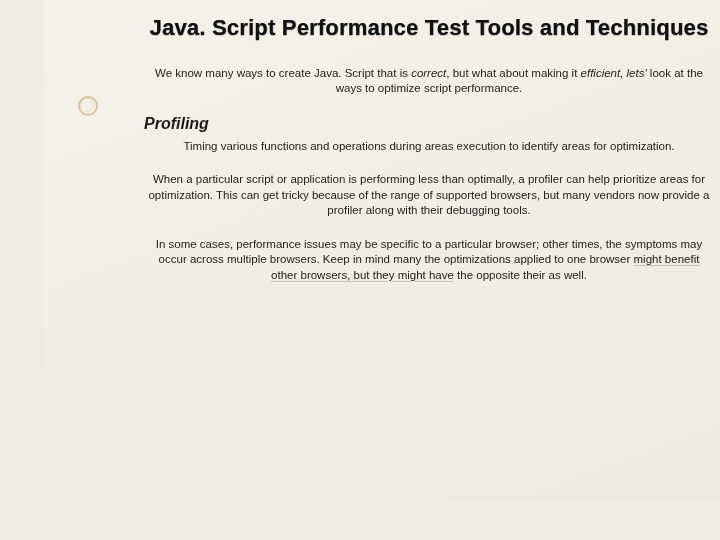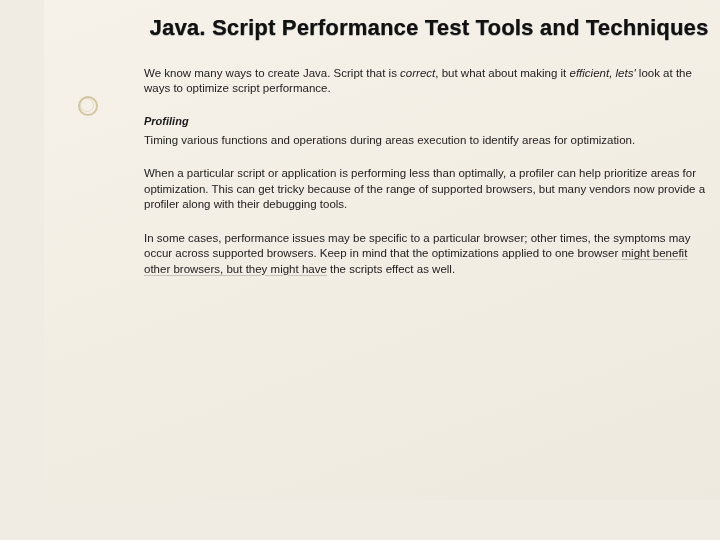--- a/index.html
+++ b/index.html
@@ -49,23 +49,24 @@
     line-height: 1.25;
     color: #111;
     text-shadow: 0.5px 0 0 #777, 0 0.5px 0 #bbb;
     letter-spacing: 0.2px;
   }
   p.body {
     font-size: 11.5px;
     line-height: 1.35;
     margin: 0 0 18px 0;
     color: #222;
+    text-align: center;
   }
   .subhead {
-    font-size: 11px;
+    font-size: 16px;
     font-weight: bold;
     font-style: italic;
     margin: 0 0 6px 0;
     color: #1a1a1a;
   }
   .underline-faint {
     text-decoration: underline;
     text-decoration-color: rgba(0,0,0,0.18);
     text-decoration-thickness: 1px;
     text-underline-offset: 2px;
@@ -86,16 +87,16 @@
   </p>
 
 
   <div class="subhead">Profiling</div>
 
   <p class="body">Timing various functions and operations during areas execution to identify areas for optimization.</p>
 
   <p class="body">When a particular script or application is performing less than optimally, a profiler can help prioritize areas for optimization. This can get tricky because of the range of supported browsers, but many vendors now provide a profiler along with their debugging tools.</p>
 
   <p class="body">
-    <span>In some cases, performance issues may be specific to a particular browser; other times, the symptoms may occur across supported browsers. Keep in mind that the optimizations applied to one browser </span><span class="underline-faint">might benefit other browsers, but they might have</span><span> the scripts effect as well.</span>
+    <span>In some cases, performance issues may be specific to a particular browser; other times, the symptoms may occur across multiple browsers. Keep in mind many the optimizations applied to one browser </span><span class="underline-faint">might benefit other browsers, but they might have</span><span> the opposite their as well.</span>
   </p>
 
 </div>
 
 </body></html>

